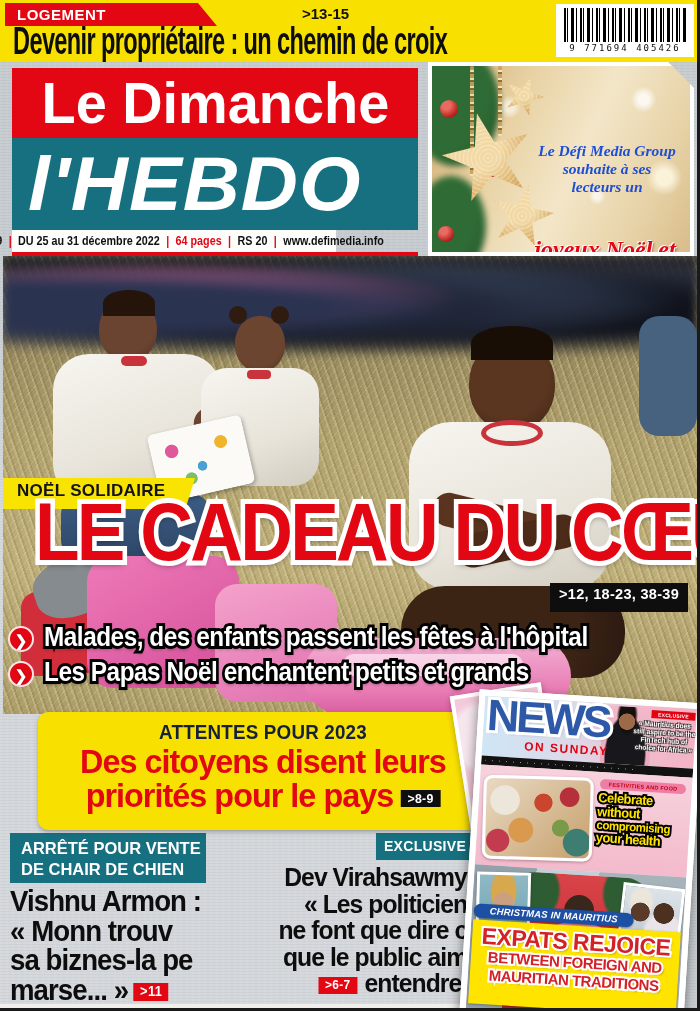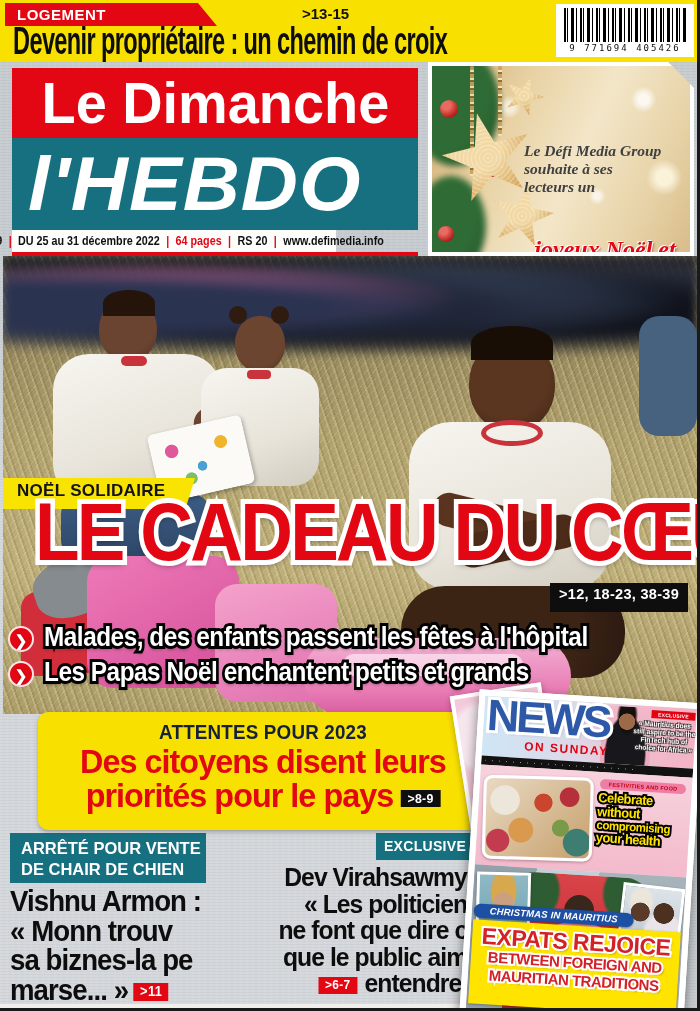--- a/index.html
+++ b/index.html
@@ -62,21 +62,21 @@
       repeating-radial-gradient(circle,rgba(255,255,255,.35) 0 1px,transparent 1px 4px),
       radial-gradient(circle at 40% 35%,#f2d9a4 0 30%,#d7a85e 70%,#b3823c 100%);
     clip-path:polygon(50% 0%,61% 35%,98% 35%,68% 57%,79% 91%,50% 70%,21% 91%,32% 57%,2% 35%,39% 35%);
     filter:drop-shadow(0 2px 2px rgba(100,60,10,.4));}
   .ad-beads{width:4px;background:repeating-linear-gradient(180deg,#caa05a 0 4px,#f7e7c2 4px 6px,#8a6a30 6px 8px);border-radius:2px;opacity:.9;}
   .ad-logo{left:88px;top:8px;width:168px;text-align:right;}
   .ad-logo-le{position:absolute;right:84px;top:28px;color:#111;font-weight:bold;font-size:13px;}
   .ad-logo-name{color:#d00f1d;font-size:20px;font-weight:bold;letter-spacing:0;
     text-shadow:1px 1px 0 rgba(60,0,0,.55);white-space:nowrap;}
   .ad-logo-group{color:#1a1a1a;font-size:11px;letter-spacing:4px;font-weight:bold;margin-top:-2px;}
-  .ad-msg{left:92px;top:76px;width:166px;text-align:left;color:#404040;
+  .ad-msg{left:92px;top:76px;width:166px;text-align:center;color:#1d4ed8;
     font-family:"Liberation Serif",serif;font-style:italic;font-weight:bold;
     font-size:15.5px;line-height:1.15;}
   .ad-wish{left:84px;top:138px;width:178px;text-align:center;color:#e30613;
     font-family:"Liberation Serif",serif;font-style:italic;font-weight:bold;
     font-size:24px;line-height:1.05;text-shadow:1px 1px 0 #fff,-1px -1px 0 #fff,2px 2px 2px rgba(120,0,0,.4);margin-top:33px;}
 
   
   .photo{left:3px;top:256px;width:694px;height:458px;overflow:hidden;background:
       linear-gradient(180deg,#5f594a 0%,#6e6752 8%,#9a8c5e 22%,#b1a26d 42%,#beae78 68%,#ac9c68 100%);}
   .photo::before{content:"";position:absolute;inset:0;background:

